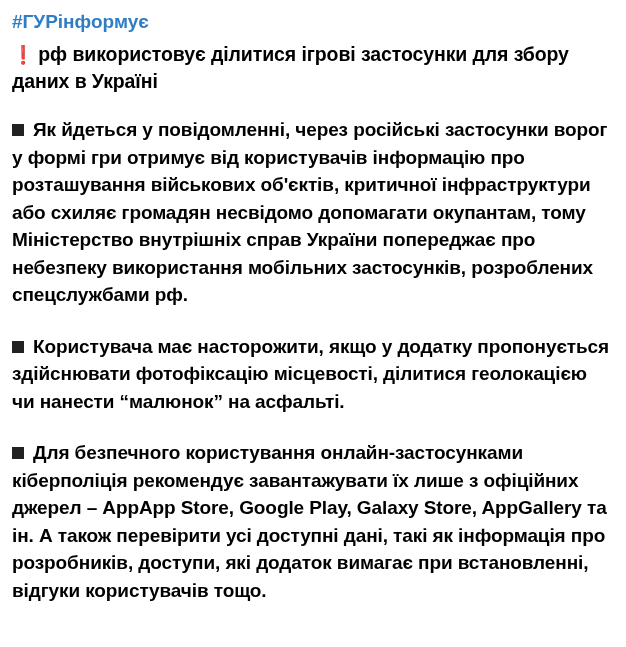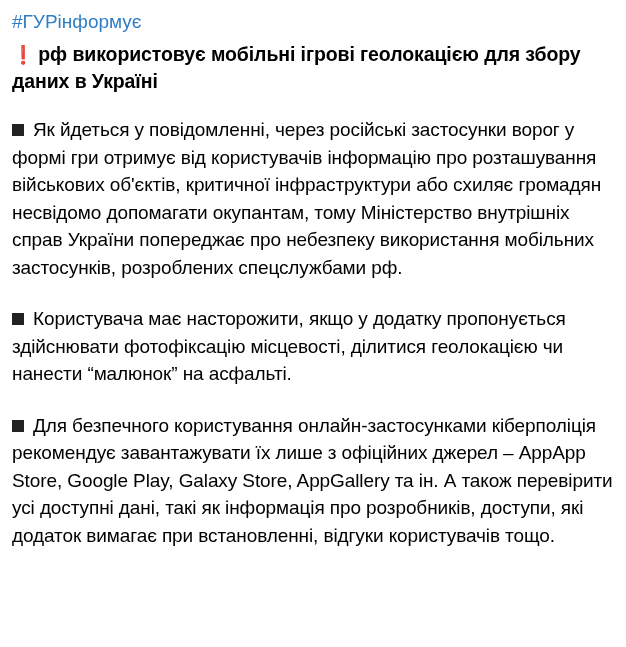--- a/index.html
+++ b/index.html
@@ -17,38 +17,39 @@
   .post {
     padding: 10px 12px 0 12px;
     box-sizing: border-box;
     width: 626px;
   }
   .hashtag {
     color: #2f7dc4;
     font-size: 19px;
     line-height: 24px;
     margin: 0 0 7px 0;
-    font-weight: 400;
+    font-weight: 700;
   }
   .headline {
     font-size: 19.5px;
     line-height: 26px;
     font-weight: bold;
     margin: 0 0 22px 0;
     letter-spacing: -0.1px;
   }
   .warn-icon {
     font-size: 18px;
     margin-right: 4px;
   }
   .para {
     font-size: 19px;
     line-height: 27.5px;
     margin: 0 0 24px 0;
     letter-spacing: -0.1px;
+    font-weight: bold;
   }
   .bullet {
     display: inline-block;
     width: 12px;
     height: 12px;
     background: #222222;
     margin-right: 9px;
     position: relative;
     top: 0px;
   }
@@ -56,21 +57,21 @@
     margin-bottom: 16px;
   }
 </style>
 </head>
 <body>
 
 <div class="post">
 
   <div class="hashtag">#ГУРінформує</div>
 
-  <div class="headline"><span class="warn-icon">❗</span><span>рф використовує мобільні ігрові геолокацією для збору даних в Україні</span></div>
+  <div class="headline"><span class="warn-icon">❗</span><span>рф використовує ділитися ігрові застосунки для збору даних в Україні</span></div>
 
   <div class="para"><span class="bullet"></span><span>Як йдеться у повідомленні, через російські застосунки ворог у формі гри отримує від користувачів інформацію про розташування військових об'єктів, критичної інфраструктури або схиляє громадян несвідомо допомагати окупантам, тому Міністерство внутрішніх справ України попереджає про небезпеку використання мобільних застосунків, розроблених спецслужбами рф.</span></div>
 
   <div class="para"><span class="bullet"></span><span>Користувача має насторожити, якщо у додатку пропонується здійснювати фотофіксацію місцевості, ділитися геолокацією чи нанести “малюнок” на асфальті.</span></div>
 
   <div class="para"><span class="bullet"></span><span>Для безпечного користування онлайн-застосунками кіберполіція рекомендує завантажувати їх лише з офіційних джерел – AppApp Store, Google Play, Galaxy Store, AppGallery та ін. А також перевірити усі доступні дані, такі як інформація про розробників, доступи, які додаток вимагає при встановленні, відгуки користувачів тощо.</span></div>
 
 </div>
 
 </body></html>

